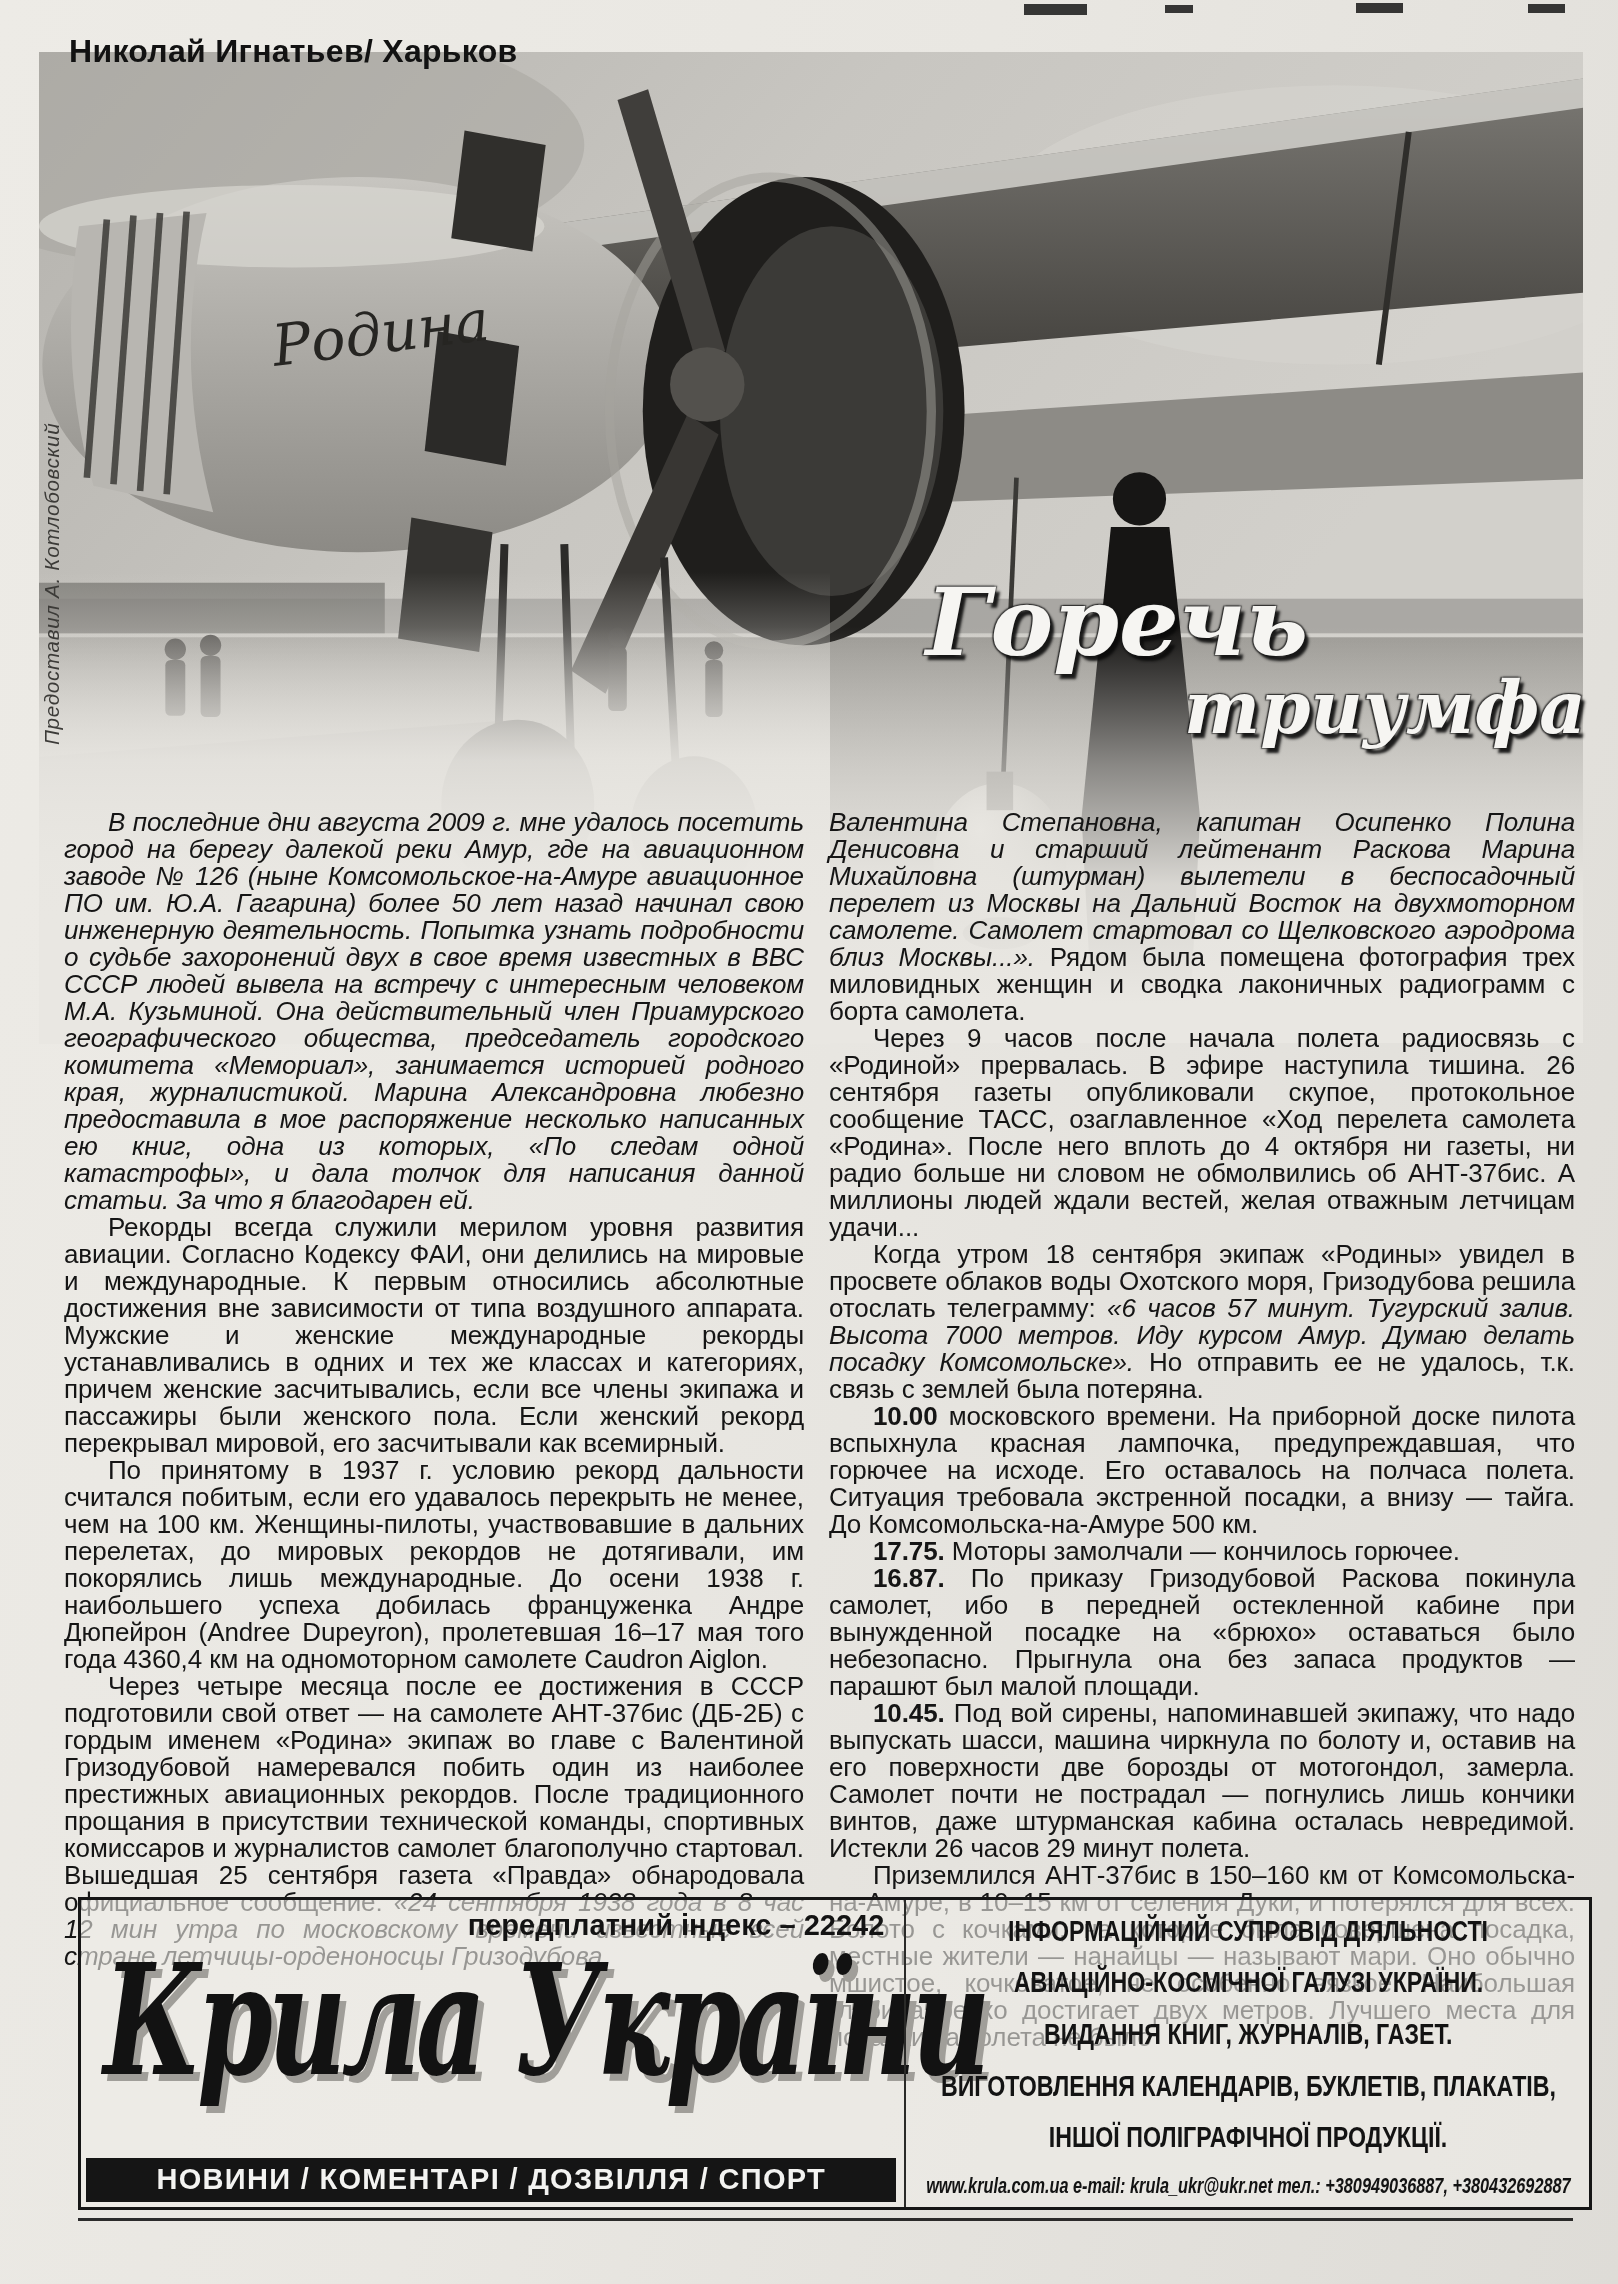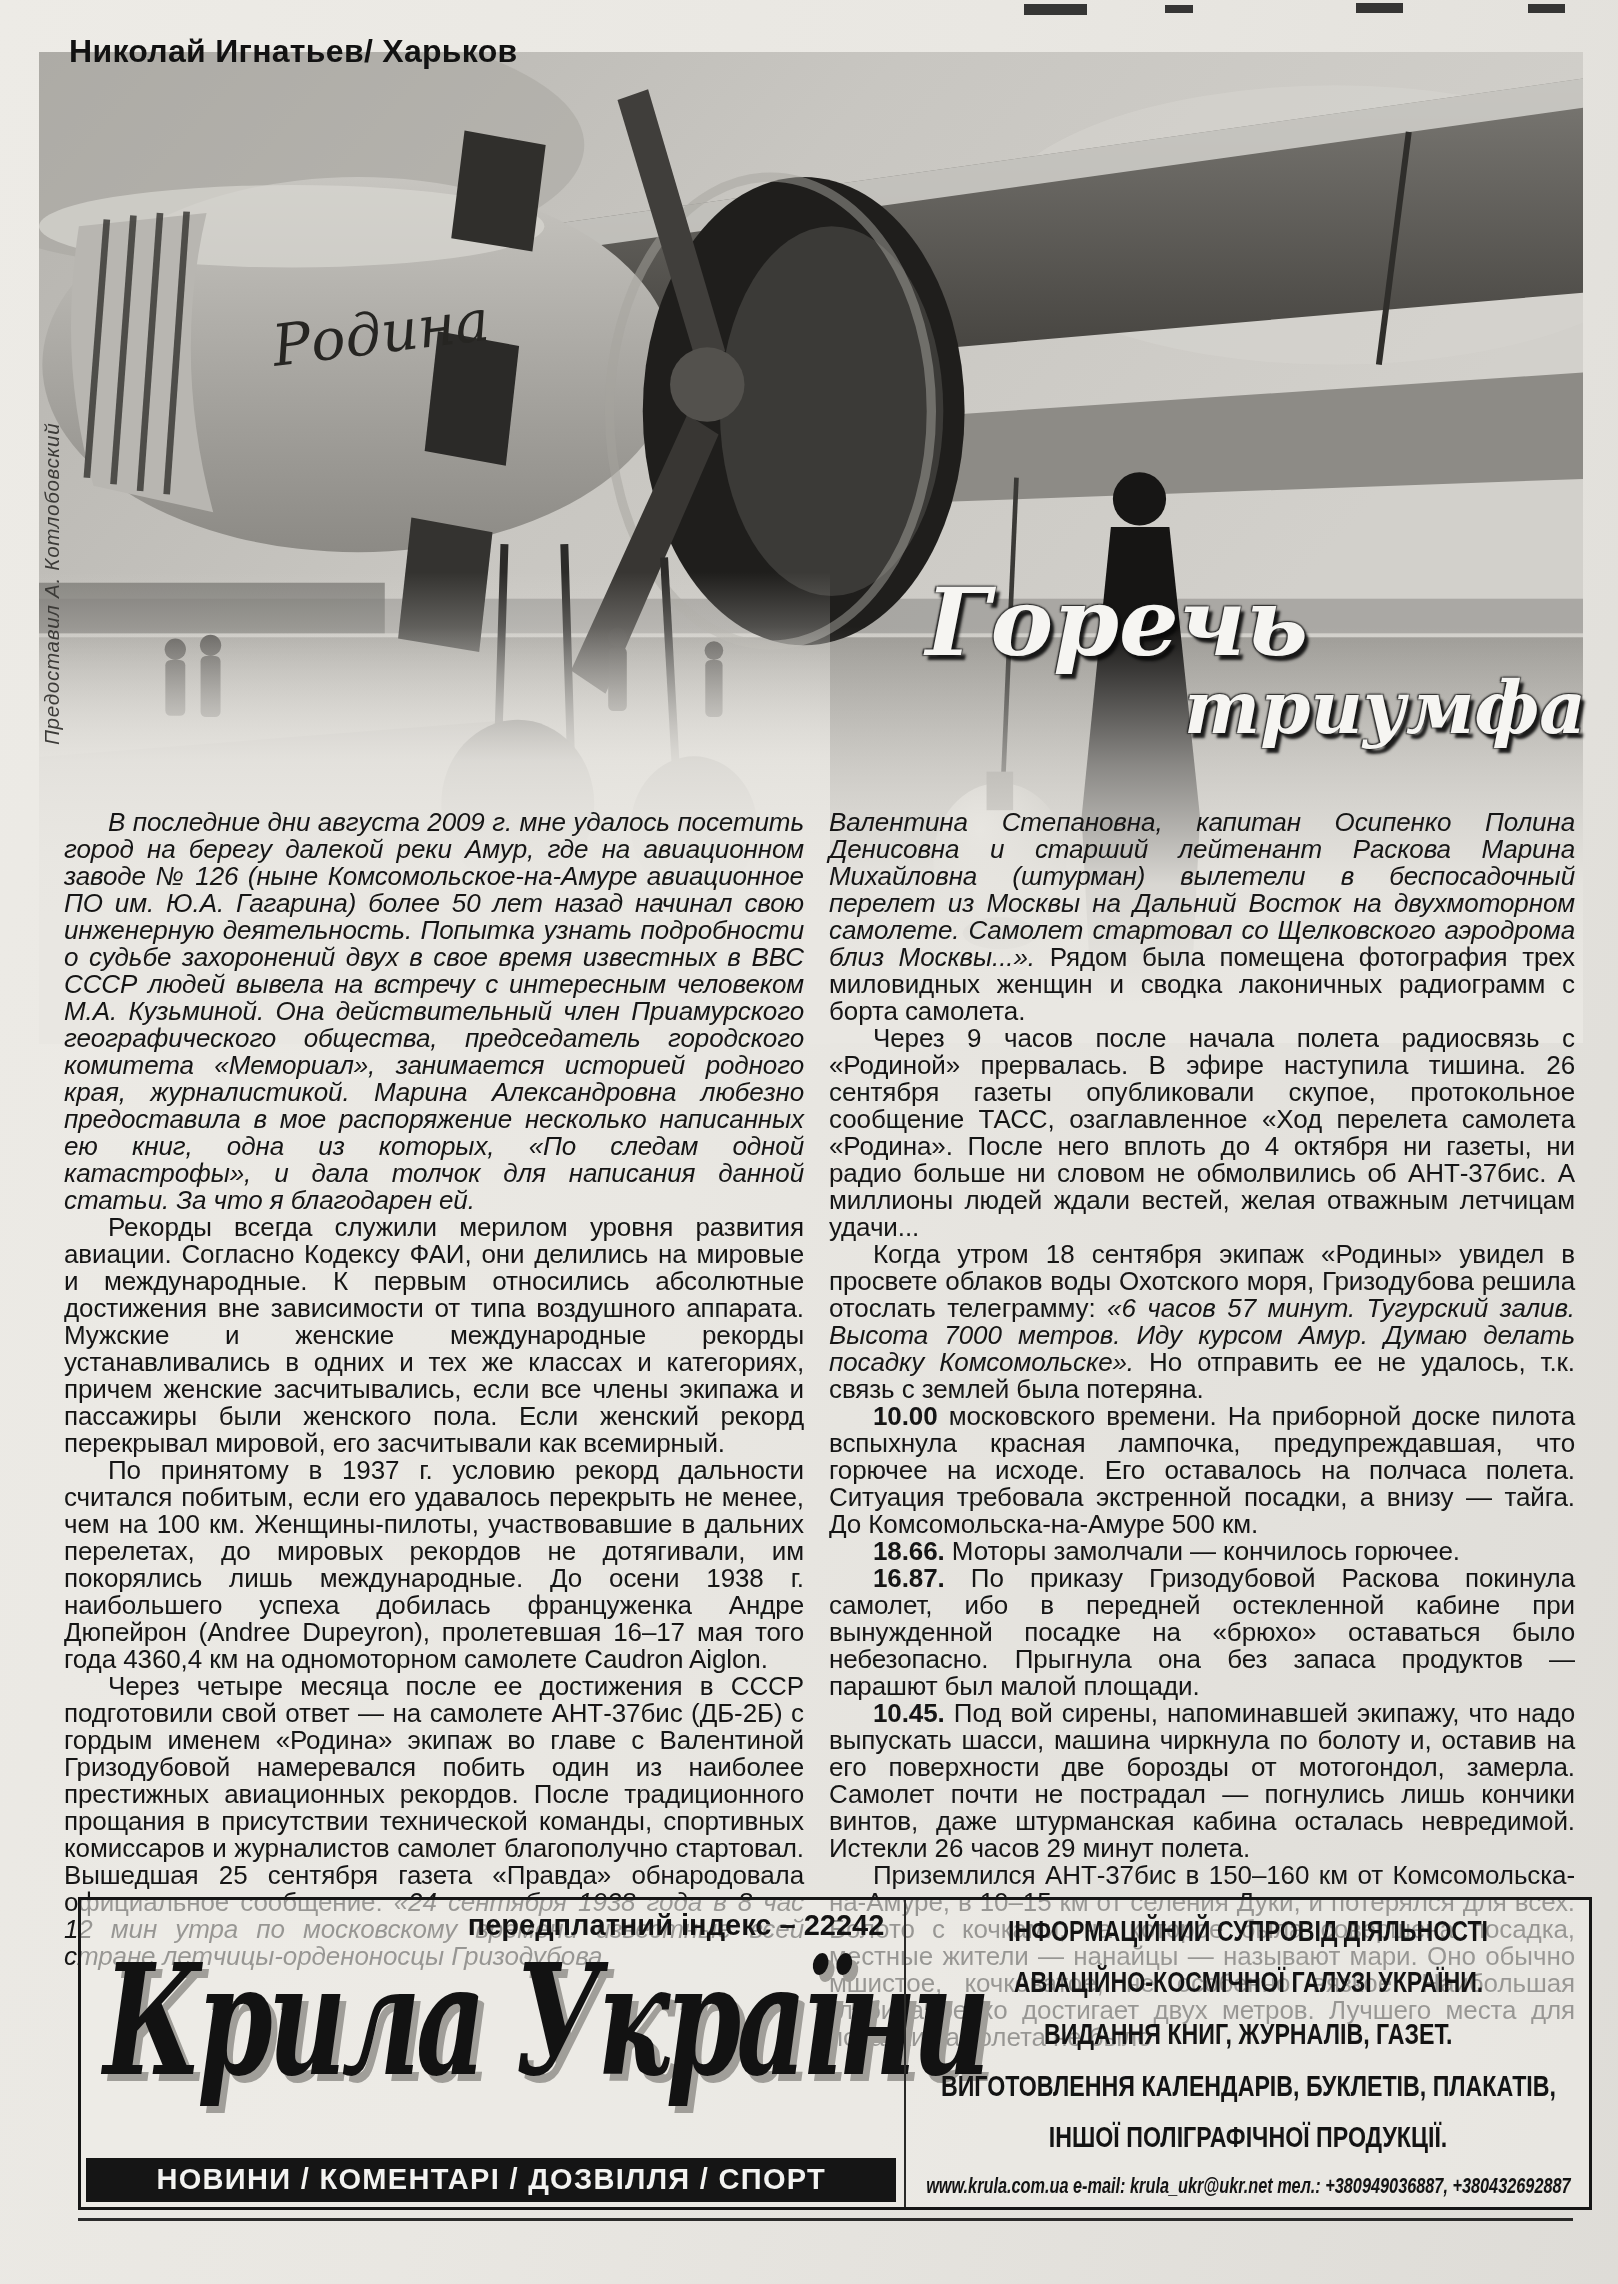--- a/index.html
+++ b/index.html
@@ -205,21 +205,21 @@
       <p class="ind"><span class="i">В последние дни августа 2009 г. мне удалось посетить город на берегу далекой реки Амур, где на авиационном заводе № 126 (ныне Комсомольское-на-Амуре авиационное ПО им. Ю.А. Гагарина) более 50 лет назад начинал свою инженерную деятельность. Попытка узнать подробности о судьбе захоронений двух в свое время известных в ВВС СССР людей вывела на встречу с интересным человеком М.А. Кузьминой. Она действительный член Приамурского географического общества, председатель городского комитета «Мемориал», занимается историей родного края, журналистикой. Марина Александровна любезно предоставила в мое распоряжение несколько написанных ею книг, одна из которых, «По следам одной катастрофы», и дала толчок для написания данной статьи. За что я благодарен ей.</span></p>
       <p class="ind"><span>Рекорды всегда служили мерилом уровня развития авиации. Согласно Кодексу ФАИ, они делились на мировые и международные. К первым относились абсолютные достижения вне зависимости от типа воздушного аппарата. Мужские и женские международные рекорды устанавливались в одних и тех же классах и категориях, причем женские засчитывались, если все члены экипажа и пассажиры были женского пола. Если женский рекорд перекрывал мировой, его засчитывали как всемирный.</span></p>
       <p class="ind"><span>По принятому в 1937 г. условию рекорд дальности считался побитым, если его удавалось перекрыть не менее, чем на 100 км. Женщины-пилоты, участвовавшие в дальних перелетах, до мировых рекордов не дотягивали, им покорялись лишь международные. До осени 1938 г. наибольшего успеха добилась француженка Андре Дюпейрон (Andree Dupeyron), пролетевшая 16–17 мая того года 4360,4 км на одномоторном самолете Caudron Aiglon.</span></p>
       <p class="ind"><span>Через четыре месяца после ее достижения в СССР подготовили свой ответ — на самолете АНТ-37бис (ДБ-2Б) с гордым именем «Родина» экипаж во главе с Валентиной Гризодубовой намеревался побить один из наиболее престижных авиационных рекордов. После традиционного прощания в присутствии технической команды, спортивных комиссаров и журналистов самолет благополучно стартовал. Вышедшая 25 сентября газета «Правда» обнародовала официальное сообщение: </span><span class="i">«24 сентября 1938 года в 8 час 12 мин утра по московскому времени известные всей стране летчицы-орденоносцы Гризодубова</span></p>
     </div>
   <div class="col col-right" id="col-right">
       <p><span class="i">Валентина Степановна, капитан Осипенко Полина Денисовна и старший лейтенант Раскова Марина Михайловна (штурман) вылетели в беспосадочный перелет из Москвы на Дальний Восток на двухмоторном самолете. Самолет стартовал со Щелковского аэродрома близ Москвы...».</span><span> Рядом была помещена фотография трех миловидных женщин и сводка лаконичных радиограмм с борта самолета.</span></p>
       <p class="ind"><span>Через 9 часов после начала полета радиосвязь с «Родиной» прервалась. В эфире наступила тишина. 26 сентября газеты опубликовали скупое, протокольное сообщение ТАСС, озаглавленное «Ход перелета самолета «Родина». После него вплоть до 4 октября ни газеты, ни радио больше ни словом не обмолвились об АНТ-37бис. А миллионы людей ждали вестей, желая отважным летчицам удачи...</span></p>
       <p class="ind"><span>Когда утром 18 сентября экипаж «Родины» увидел в просвете облаков воды Охотского моря, Гризодубова решила отослать телеграмму: </span><span class="i">«6 часов 57 минут. Тугурский залив. Высота 7000 метров. Иду курсом Амур. Думаю делать посадку Комсомольске».</span><span> Но отправить ее не удалось, т.к. связь с землей была потеряна.</span></p>
       <p class="ind"><span class="b">10.00</span><span> московского времени. На приборной доске пилота вспыхнула красная лампочка, предупреждавшая, что горючее на исходе. Его оставалось на полчаса полета. Ситуация требовала экстренной посадки, а внизу — тайга. До Комсомольска-на-Амуре 500 км.</span></p>
-      <p class="ind"><span class="b">18.66.</span><span> Моторы замолчали — кончилось горючее.</span></p>
+      <p class="ind"><span class="b">17.75.</span><span> Моторы замолчали — кончилось горючее.</span></p>
       <p class="ind"><span class="b">16.87.</span><span> По приказу Гризодубовой Раскова покинула самолет, ибо в передней остекленной кабине при вынужденной посадке на «брюхо» оставаться было небезопасно. Прыгнула она без запаса продуктов — парашют был малой площади.</span></p>
       <p class="ind"><span class="b">10.45.</span><span> Под вой сирены, напоминавшей экипажу, что надо выпускать шасси, машина чиркнула по болоту и, оставив на его поверхности две борозды от мотогондол, замерла. Самолет почти не пострадал — погнулись лишь кончики винтов, даже штурманская кабина осталась невредимой. Истекли 26 часов 29 минут полета.</span></p>
       <p class="ind"><span>Приземлился АНТ-37бис в 150–160 км от Комсомольска-на-Амуре, в 10–15 км от селения Дуки, и потерялся для всех. Болото с кочками, на которое была совершена посадка, местные жители — нанайцы — называют мари. Оно обычно мшистое, кочковатое, не особенно вязкое. Наибольшая глубина редко достигает двух метров. Лучшего места для посадки самолета не было</span></p>
     </div>
 
   <div class="ad">
     <div class="ad-sub">передплатний індекс – 22242</div>
     <div class="ad-masthead">Крила України</div>
     <div class="ad-bar">НОВИНИ / КОМЕНТАРІ / ДОЗВІЛЛЯ / СПОРТ</div>
     <div class="ad-divider"></div>

